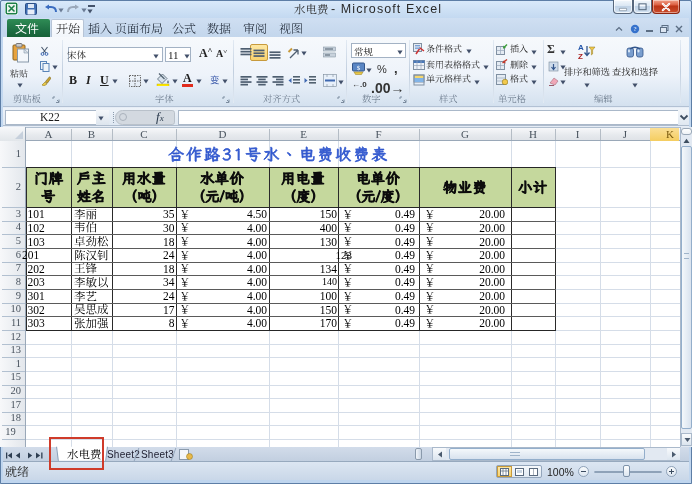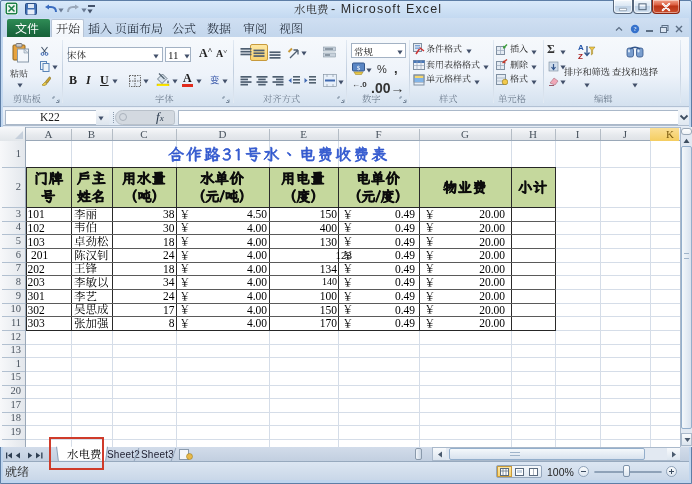--- a/index.html
+++ b/index.html
@@ -482,21 +482,21 @@
 <div class="txt" style="left:0;top:357.8px;width:21px;text-align:right;font-size:10.5px;font-family:'Liberation Serif',serif;color:#49535e">1</div>
 <div class="abs" style="left:2px;top:370.8px;width:23px;height:1px;background:#b2c0d0"></div>
 <div class="txt" style="left:0;top:371.4px;width:21px;text-align:right;font-size:10.5px;font-family:'Liberation Serif',serif;color:#49535e">15</div>
 <div class="abs" style="left:2px;top:384.5px;width:23px;height:1px;background:#b2c0d0"></div>
 <div class="txt" style="left:0;top:385.1px;width:21px;text-align:right;font-size:10.5px;font-family:'Liberation Serif',serif;color:#49535e">20</div>
 <div class="abs" style="left:2px;top:398.1px;width:23px;height:1px;background:#b2c0d0"></div>
 <div class="txt" style="left:0;top:398.7px;width:21px;text-align:right;font-size:10.5px;font-family:'Liberation Serif',serif;color:#49535e">17</div>
 <div class="abs" style="left:2px;top:411.8px;width:23px;height:1px;background:#b2c0d0"></div>
 <div class="txt" style="left:0;top:412.4px;width:21px;text-align:right;font-size:10.5px;font-family:'Liberation Serif',serif;color:#49535e">18</div>
 <div class="abs" style="left:2px;top:425.4px;width:23px;height:1px;background:#b2c0d0"></div>
-<div class="txt" style="left:0;top:426.0px;width:21px;text-align:right;font-size:10.5px;font-family:'Liberation Serif',serif;color:#49535e">19</div>
+<div class="txt" style="left:0;top:426.0px;width:21px;text-align:center;font-size:10.5px;font-family:'Liberation Serif',serif;color:#49535e">19</div>
 <div class="abs" style="left:2px;top:439.1px;width:23px;height:1px;background:#b2c0d0"></div>
 <div class="abs" style="left:71px;top:141px;width:1px;height:306px;background:#d5dde8"></div>
 <div class="abs" style="left:112px;top:141px;width:1px;height:306px;background:#d5dde8"></div>
 <div class="abs" style="left:176px;top:141px;width:1px;height:306px;background:#d5dde8"></div>
 <div class="abs" style="left:269px;top:141px;width:1px;height:306px;background:#d5dde8"></div>
 <div class="abs" style="left:338px;top:141px;width:1px;height:306px;background:#d5dde8"></div>
 <div class="abs" style="left:419px;top:141px;width:1px;height:306px;background:#d5dde8"></div>
 <div class="abs" style="left:511px;top:141px;width:1px;height:306px;background:#d5dde8"></div>
 <div class="abs" style="left:555px;top:141px;width:1px;height:306px;background:#d5dde8"></div>
 <div class="abs" style="left:600px;top:141px;width:1px;height:306px;background:#d5dde8"></div>
@@ -584,21 +584,21 @@
 <svg class="abs" style="left:442.9px;top:178.2px;overflow:visible" width="46" height="21" viewBox="0 -14.3 46 21">
     <path d="M3.5 -3.1 3.5 -1.3Q3.5 -0.7 3.5 -0.2Q3.4 0.2 3.4 0.5Q3.4 0.6 3.4 0.6Q3.4 0.7 3.4 0.7Q3.4 0.9 3.6 1.1Q3.8 1.3 4 1.3Q4.3 1.3 4.3 0.9L4.4 -3.5Q4.5 -3.6 4.9 -3.8Q5.2 -4 5.6 -4.2Q6 -4.4 6.2 -4.6Q6.5 -4.8 6.5 -4.9Q6.5 -5 6.4 -5Q6.3 -5 6 -4.9Q5.6 -4.7 5.2 -4.6Q4.8 -4.4 4.4 -4.2L4.4 -7.1L6 -7.2Q6.3 -7.2 6.3 -7.4Q6.3 -7.5 6.2 -7.6Q6.1 -7.8 5.9 -7.9Q5.8 -8 5.6 -8Q5.6 -8 5.6 -8Q5.5 -8 5.5 -8Q5.4 -8 5.3 -7.9Q5.1 -7.9 5 -7.9L4.4 -7.9L4.5 -10.7Q4.5 -10.9 4.4 -11Q4.3 -11.1 4 -11.2Q3.8 -11.2 3.7 -11.3Q3.6 -11.3 3.5 -11.3Q3.4 -11.3 3.4 -11.2Q3.4 -11.1 3.4 -11Q3.6 -10.8 3.6 -10.3L3.5 -7.8L2.7 -7.8Q2.9 -8.4 3.1 -9.1V-9.1Q3.1 -9.3 2.9 -9.4Q2.7 -9.6 2.5 -9.7Q2.3 -9.8 2.2 -9.8Q2.1 -9.8 2.1 -9.6Q2.1 -9.6 2.1 -9.5Q2.1 -9.4 2.1 -9.4Q2.1 -9.3 2.1 -9.3Q2.1 -9.1 2 -8.5Q1.9 -7.9 1.6 -7Q1.4 -6.1 1 -5.2Q0.9 -5.1 0.9 -5Q0.9 -4.8 0.9 -4.8Q0.9 -4.6 1 -4.6Q1.1 -4.6 1.6 -5.3Q2 -5.9 2.4 -7L3.5 -7L3.5 -3.9Q2.6 -3.5 2.1 -3.4Q1.6 -3.2 1.3 -3.1Q1 -3.1 0.7 -3.1H0.6Q0.5 -3.1 0.5 -3Q0.5 -3 0.5 -2.9Q0.5 -2.9 0.5 -2.8Q0.7 -2.4 1.1 -2.3Q1.3 -2.2 1.4 -2.2Q1.5 -2.2 1.6 -2.3Q1.7 -2.3 1.8 -2.3Q2.6 -2.6 3.5 -3.1ZM11.4 -7.6 12.1 -7.7Q12.1 -6.7 12 -5.6Q12 -4.6 11.9 -3.6Q11.8 -2.5 11.7 -1.6Q11.5 -0.7 11.4 -0.1Q11.3 0 11.3 0Q11.3 0 11.2 0Q11.2 0 11.2 0Q10.8 -0.2 10.3 -0.4Q9.8 -0.6 9.5 -0.8Q9.2 -0.9 9 -0.9Q8.9 -0.9 8.9 -0.8Q8.9 -0.7 9.2 -0.5Q9.6 -0 10.1 0.3Q10.5 0.7 10.9 0.9Q11.3 1.1 11.4 1.1Q11.6 1.1 11.7 1Q11.8 0.9 12 0.8Q12.2 0.6 12.3 0.2Q12.3 -0.2 12.4 -0.7Q12.6 -1.6 12.7 -2.7Q12.8 -3.9 12.9 -5.2Q13 -6.5 13 -7.7Q13 -7.8 13 -7.9Q13 -8 13 -8.1Q13 -8.2 12.8 -8.3Q12.7 -8.5 12.5 -8.5H12.3L8 -8.2Q8.3 -8.7 8.5 -9.3Q8.8 -9.9 8.9 -10.4Q9 -10.5 9 -10.5Q9 -10.6 9 -10.6Q9 -10.8 8.8 -10.9Q8.6 -11.1 8.4 -11.2Q8.2 -11.3 8.1 -11.3Q7.9 -11.3 7.9 -11.1Q7.9 -11.1 7.9 -11.1Q7.9 -11 7.9 -11Q7.9 -11 7.9 -10.9Q7.9 -10.9 7.9 -10.9Q7.9 -10.7 7.8 -10.1Q7.6 -9.5 7.3 -8.7Q6.9 -7.9 6.5 -7.1Q6 -6.2 5.5 -5.4Q5.3 -5.2 5.3 -5Q5.3 -5 5.3 -5Q5.5 -5 5.9 -5.3Q6.3 -5.7 6.7 -6.2Q7.2 -6.8 7.5 -7.4L8.6 -7.5Q8.1 -6 7.5 -4.8Q6.8 -3.5 5.8 -2.5Q5.6 -2.2 5.6 -2Q5.6 -2 5.7 -2Q5.8 -2 6 -2.1L6.3 -2.3Q6.7 -2.6 7.2 -3.2Q7.8 -3.7 8.4 -4.8Q9 -5.9 9.5 -7.5L10.4 -7.6Q10 -5.2 9 -3.3Q8 -1.5 6.6 -0.1Q6.4 0.2 6.4 0.4Q6.4 0.4 6.5 0.4Q6.6 0.4 6.7 0.3Q6.9 0.2 6.9 0.2Q8.6 -1 9.7 -2.9Q10.8 -4.8 11.4 -7.6Z M18.1 -3.6Q18.3 -3.3 18.4 -3.3Q18.6 -3.3 18.8 -3.5Q19.1 -3.7 19.1 -3.8Q19.1 -4 18.9 -4.5Q18.8 -5 18.5 -5.5Q18.3 -6 18 -6.5Q17.7 -7 17.5 -7.4Q17.3 -7.7 17.2 -7.7Q17 -7.7 16.8 -7.5Q16.6 -7.4 16.6 -7.3Q16.6 -7.2 16.9 -6.7Q17.7 -5.1 18.1 -3.6ZM19.9 -0.6H19.8L16.4 -0.5Q16 -0.5 15.6 -0.6H15.5Q15.4 -0.6 15.4 -0.5Q15.4 -0.5 15.5 -0.2Q15.7 0.4 16.3 0.4L16.8 0.4L27.9 0.1Q28.3 0.1 28.3 -0.1Q28.3 -0.4 27.7 -0.8Q27.5 -0.9 27.4 -0.9Q27.4 -0.9 27.2 -0.8Q27 -0.8 26.6 -0.8L23.6 -0.7H23.6L23.7 -10.2V-10.3Q23.7 -10.5 23.6 -10.6Q23.5 -10.8 23.2 -10.8Q22.9 -10.9 22.7 -10.9Q22.5 -10.9 22.5 -10.8Q22.5 -10.7 22.6 -10.5Q22.7 -10.4 22.8 -10.2L22.6 -0.7L20.8 -0.6L20.8 -10.2V-10.3Q20.8 -10.5 20.7 -10.6Q20.6 -10.7 20.3 -10.8Q19.9 -10.9 19.8 -10.9Q19.6 -10.9 19.6 -10.8Q19.6 -10.7 19.7 -10.5Q19.8 -10.4 19.8 -10.2ZM24.9 -3.7Q25.3 -4.1 25.6 -4.7Q26 -5.2 26.3 -5.7Q26.6 -6.2 26.8 -6.7Q27 -7.1 27 -7.2Q27 -7.4 26.8 -7.6Q26.7 -7.8 26.4 -7.9Q26.2 -8.1 26.1 -8.1Q25.9 -8.1 25.9 -7.9V-7.8Q25.9 -7 25.3 -5.7Q24.8 -4.3 24.5 -4Q24.3 -3.6 24.3 -3.5Q24.3 -3.4 24.4 -3.4Q24.5 -3.4 24.9 -3.7Z M40.8 1.4Q41.1 1.4 41.3 1Q41.3 0.8 41.3 0.7Q41.3 0.6 41 0.4Q39.9 -0.3 38.8 -0.8Q37.6 -1.3 37.5 -1.3Q37.4 -1.3 37.3 -1.1Q37.2 -0.9 37.2 -0.8Q37.2 -0.6 37.5 -0.4Q39.7 0.6 40.2 1Q40.7 1.4 40.8 1.4ZM31.4 1.5Q31.4 1.5 32.1 1.4Q32.8 1.3 33.3 1.1Q33.9 1 34.5 0.7Q35.1 0.4 35.7 0.1Q36.2 -0.3 36.6 -0.9Q36.9 -1.4 37 -1.8Q37.1 -2.2 37.1 -2.4Q37.2 -2.6 37.2 -3.1Q37.2 -3.6 36.3 -3.6Q36 -3.6 36 -3.4Q36 -3.3 36.1 -3.2Q36.2 -3.1 36.2 -2.6Q36.2 -2.4 36.2 -2.2Q36.2 -1.9 35.8 -1.3Q35.1 0.1 31.5 0.9Q31.2 1 31.2 1.3Q31.2 1.5 31.4 1.5ZM31.3 -3.8 31.5 -3.8Q31.9 -3.8 32.7 -4.3Q32.9 -4.4 33 -4.5Q33 -4.5 33.1 -4.4Q33.2 -4.2 33.2 -3.8L33.4 -1.7Q33.4 -1.5 33.3 -1.2Q33.3 -1 33.5 -0.8Q33.7 -0.6 34 -0.6Q34.3 -0.6 34.3 -1L34.1 -3.9L39.2 -4.1Q38.9 -1.8 38.9 -1.6Q38.8 -1.4 38.8 -1.3Q38.8 -1.2 39 -1.1Q39.2 -0.8 39.6 -0.8Q39.7 -0.8 39.8 -1.1Q39.8 -1.1 39.8 -1.3Q40.1 -4.1 40.1 -4.2Q40.2 -4.3 40.2 -4.4Q40.2 -4.5 40 -4.7Q39.8 -4.8 39.4 -4.8L34.1 -4.5Q33.6 -4.7 33.3 -4.7Q34.4 -5.5 34.8 -6.2L37.7 -6.4Q37.7 -6.1 37.6 -5.8Q37.6 -5.6 37.6 -5.4Q37.6 -5.3 37.8 -5.1Q38 -4.9 38.2 -4.9Q38.5 -4.9 38.5 -5.2V-6.4L41.2 -6.6Q41.2 -6.2 41.1 -5.8Q41 -5.4 40.9 -5.4Q40.8 -5.4 40.2 -5.7Q39.5 -6 39.4 -6Q39.3 -6 39.3 -6Q39.3 -5.9 39.8 -5.4Q40.3 -4.8 40.7 -4.7Q41 -4.5 41.1 -4.5Q41.2 -4.5 41.4 -4.6Q41.7 -4.8 41.8 -5.3Q41.9 -5.7 42 -6.1Q42.1 -6.5 42.1 -6.5Q42.1 -6.6 42.1 -6.8Q42.1 -6.9 42 -7.1Q41.8 -7.3 41.4 -7.3L38.5 -7.1V-7.9Q41.2 -8 41.3 -8.1Q41.5 -8.1 41.5 -8.2Q41.5 -8.3 41.2 -8.7Q41.4 -9.5 41.4 -9.6Q41.4 -9.7 41.4 -9.8Q41.4 -9.9 41.3 -10.1Q41.2 -10.3 40.7 -10.3L38.4 -10.2V-11.2Q38.4 -11.4 38.4 -11.5Q38.3 -11.6 38 -11.7Q37.7 -11.8 37.6 -11.8Q37.4 -11.8 37.4 -11.7Q37.4 -11.7 37.5 -11.6Q37.7 -11.3 37.7 -10.9V-10.1L35.7 -10Q35.7 -10.8 35.7 -11.1Q35.7 -11.4 35.1 -11.6Q34.9 -11.6 34.7 -11.6Q34.6 -11.6 34.6 -11.5Q34.6 -11.5 34.8 -11.2Q34.9 -11 34.9 -10.4Q34.9 -10.1 34.9 -10L32.2 -9.8Q32 -9.8 31.8 -9.9Q31.7 -9.9 31.6 -9.9Q31.5 -9.9 31.5 -9.9Q31.5 -9.8 31.6 -9.6Q31.7 -9.5 31.8 -9.3Q32 -9.2 32.2 -9.2H32.5L34.8 -9.3Q34.8 -8.8 34.7 -8.4L32.8 -8.3Q32.2 -8.7 32 -8.7Q31.9 -8.7 31.9 -8.6L32 -8.2Q32 -7.9 31.9 -7.6Q31.6 -6.6 31.6 -6.5Q31.6 -6.4 31.7 -6.2Q31.9 -6.1 32 -6.1Q32.1 -6.1 32.2 -6.1Q32.4 -6.1 34 -6.2Q32.9 -4.9 31.5 -4.2Q31.2 -3.9 31.2 -3.8Q31.2 -3.8 31.3 -3.8ZM32.4 -6.8 32.7 -7.7 34.6 -7.7Q34.5 -7.3 34.3 -6.9ZM35.2 -7Q35.3 -7.2 35.4 -7.8L37.7 -7.9V-7.1ZM35.5 -8.4Q35.6 -8.8 35.6 -9.3L37.7 -9.5L37.7 -8.6ZM38.4 -8.6V-9.5L40.5 -9.6L40.4 -8.7Z" fill="#0c0c0c" stroke="#0c0c0c" stroke-width="1.15"></path>
   </svg>
 <svg class="abs" style="left:518.3px;top:178.2px;overflow:visible" width="31" height="21" viewBox="0 -14.3 31 21">
     <path d="M13.7 -2.9Q13.7 -2.9 13.5 -3.3Q13.4 -3.7 13 -4.2Q12.7 -4.8 12.3 -5.5Q11.9 -6.1 11.4 -6.8Q11 -7.4 10.6 -8Q10.5 -8.1 10.3 -8.1Q10.1 -8.1 9.9 -7.9Q9.7 -7.8 9.7 -7.6Q9.7 -7.5 9.8 -7.4Q10.6 -6.2 11.3 -5Q12 -3.8 12.7 -2.5Q12.8 -2.4 12.8 -2.3Q12.9 -2.3 13 -2.3Q13.1 -2.3 13.3 -2.4Q13.4 -2.4 13.6 -2.6Q13.7 -2.7 13.7 -2.9ZM0.9 -1.8Q1.1 -1.8 1.5 -2.1Q1.9 -2.5 2.4 -3.2Q3 -3.9 3.6 -4.9Q4.2 -5.9 4.8 -7.3Q4.8 -7.3 4.8 -7.4Q4.8 -7.5 4.7 -7.6Q4.6 -7.7 4.3 -7.9Q3.9 -8.1 3.7 -8.1Q3.6 -8.1 3.6 -8Q3.6 -8 3.6 -7.9Q3.6 -7.8 3.6 -7.7Q3.6 -7.6 3.6 -7.5Q3.6 -7.4 3.6 -7.3Q3.2 -5.9 2.5 -4.7Q1.8 -3.5 1 -2.3Q0.9 -2 0.9 -1.9Q0.9 -1.8 0.9 -1.8ZM6.9 -10.6 6.9 -0.2Q6.3 -0.3 5.8 -0.6Q5.2 -0.8 4.6 -1Q4.4 -1.1 4.2 -1.1Q4 -1.1 4 -1Q4 -0.9 4.3 -0.6Q4.6 -0.4 5 -0.1Q5.4 0.2 5.9 0.5Q6.3 0.7 6.7 0.9Q7.1 1.1 7.2 1.1Q7.3 1.1 7.4 1Q7.6 0.9 7.8 0.8Q7.9 0.6 7.9 0.2Q7.9 0.1 7.9 -0.1Q7.9 -0.2 7.9 -0.4L7.9 -10.9Q7.9 -11.1 7.7 -11.2Q7.4 -11.3 7.2 -11.4Q6.9 -11.4 6.8 -11.4Q6.7 -11.4 6.7 -11.3Q6.7 -11.3 6.7 -11.2Q6.9 -11 6.9 -10.6Z M18.3 -6.1 18.2 -1.1Q17.7 -0.9 17.5 -0.9Q17.2 -0.8 17.2 -0.8Q17.2 -0.7 17.4 -0.5Q17.6 -0.3 17.8 -0.1Q18.1 0 18.3 0Q18.4 -0 18.8 -0.2Q19.1 -0.4 19.9 -1.3Q20.7 -2.1 21 -2.4Q21.2 -2.7 21.2 -2.8Q21.2 -2.8 21.1 -2.8Q20.9 -2.8 20.1 -2.3Q19.3 -1.7 19 -1.5L19.2 -6.1L19.3 -6.2Q19.4 -6.3 19.4 -6.5Q19.4 -6.6 19.2 -6.8Q19 -6.9 18.8 -6.9L16.4 -6.7Q16.4 -6.7 16.3 -6.7H16.1Q16 -6.7 15.6 -6.7Q15.5 -6.7 15.5 -6.6Q15.5 -6.4 15.8 -6.2Q16 -5.9 16.4 -5.9H16.6Q16.6 -5.9 16.7 -5.9ZM21.4 -6H21.6Q21.7 -6 21.7 -6L23.9 -6.1L23.9 -0.3Q23.9 0.1 23.9 0.4Q23.8 0.6 23.8 0.8Q23.8 1 24 1.1Q24.2 1.3 24.3 1.3Q24.5 1.4 24.6 1.4Q24.8 1.4 24.8 1V-6.2L28.2 -6.4Q28.6 -6.4 28.6 -6.6Q28.6 -6.8 28.1 -7.2Q27.9 -7.3 27.8 -7.3Q27.8 -7.3 27.6 -7.2Q27.5 -7.2 27 -7.2L24.8 -7V-11.1Q24.8 -11.2 24.7 -11.3Q24.7 -11.4 24.4 -11.5Q24.1 -11.6 23.9 -11.6Q23.7 -11.6 23.7 -11.5Q23.7 -11.4 23.7 -11.3Q23.9 -11.1 23.9 -10.7V-7L21.3 -6.8H21.2Q20.8 -6.8 20.7 -6.9Q20.5 -7 20.5 -7Q20.4 -7 20.4 -6.9Q20.5 -6.4 20.8 -6.2Q21.1 -6 21.4 -6ZM19.2 -8.5Q19.4 -8.1 19.6 -8.1Q19.8 -8.1 20 -8.3Q20.2 -8.5 20.2 -8.6Q20.2 -8.7 20 -9Q19.8 -9.2 19.5 -9.6Q19.1 -9.9 18.8 -10.2Q18.4 -10.5 18.1 -10.7Q17.9 -10.9 17.7 -10.9Q17.6 -10.9 17.5 -10.7Q17.3 -10.6 17.3 -10.5Q17.3 -10.4 17.5 -10.2Q18.4 -9.5 19.2 -8.5Z" fill="#0c0c0c" stroke="#0c0c0c" stroke-width="1.15"></path>
   </svg>
 <div class="txt" style="left:27.5px;top:208.2px;font-size:11.5px;font-family:'Liberation Serif',serif;color:#000">101</div>
 <svg class="abs" style="left:74px;top:206.7px;overflow:visible" width="25" height="17" viewBox="0 -11.5 25 17">
     <path d="M2.5 -4.4 2.6 -4.1H7.6C7.2 -3.8 6.7 -3.4 6.2 -3.2L5.4 -3.3V-2.3H0.5L0.6 -2H5.4V-0.3C5.4 -0.1 5.3 -0 5.1 -0C4.9 -0 3.6 -0.1 3.6 -0.1V0.1C4.2 0.1 4.5 0.2 4.6 0.3C4.8 0.5 4.9 0.7 4.9 0.9C6 0.8 6.1 0.4 6.1 -0.2V-2H10.7C10.9 -2 11 -2 11 -2.2C10.6 -2.5 10 -3 10 -3L9.4 -2.3H6.1V-2.9C6.3 -2.9 6.4 -3 6.5 -3.1C7.2 -3.3 8.2 -3.7 8.7 -4C8.9 -4 9.1 -4 9.2 -4.1L8.4 -4.9L7.9 -4.4ZM5.3 -9.6V-7.9H0.7L0.8 -7.6H4.6C3.6 -6.3 2 -5.1 0.4 -4.3L0.5 -4.1C2.4 -4.8 4.2 -5.9 5.3 -7.2V-4.8H5.5C5.8 -4.8 6.1 -5 6.1 -5V-7.6H6.2C7.2 -6.2 8.9 -4.9 10.5 -4.2C10.6 -4.6 10.8 -4.8 11.1 -4.9L11.2 -5C9.6 -5.5 7.6 -6.5 6.5 -7.6H10.6C10.7 -7.6 10.8 -7.6 10.9 -7.8C10.5 -8.1 9.8 -8.6 9.8 -8.6L9.3 -7.9H6.1V-9.2C6.4 -9.3 6.5 -9.4 6.5 -9.5Z M19.2 -5.2 19 -5.1C19.4 -4.4 19.9 -3.2 20 -2.4C20.6 -1.7 21.2 -3.3 19.2 -5.2ZM14.1 -5.2 13.9 -5.1C14.3 -4.4 14.8 -3.2 14.9 -2.4C15.5 -1.7 16.1 -3.3 14.1 -5.2ZM21.5 -9.5 20.9 -8.7H12.1L12.2 -8.4H22.2C22.4 -8.4 22.5 -8.4 22.5 -8.6C22.1 -8.9 21.5 -9.5 21.5 -9.5ZM18.6 0.6V-6.6H21.1V-0.3C21.1 -0.1 21 -0 20.8 -0C20.7 -0 19.8 -0.1 19.8 -0.1V0.1C20.2 0.1 20.4 0.2 20.6 0.3C20.7 0.4 20.7 0.6 20.7 0.8C21.7 0.7 21.8 0.4 21.8 -0.2V-6.5C22 -6.5 22.2 -6.6 22.3 -6.7L21.3 -7.4L21 -6.9H18.6L17.8 -7.3V0.9H18C18.3 0.9 18.6 0.7 18.6 0.6ZM13.5 0.6V-6.6H16V-0.2C16 -0.1 16 -0 15.8 -0C15.6 -0 14.8 -0.1 14.8 -0.1V0.1C15.2 0.1 15.4 0.2 15.5 0.3C15.6 0.4 15.7 0.6 15.7 0.9C16.6 0.7 16.7 0.4 16.7 -0.2V-6.5C17 -6.5 17.2 -6.6 17.2 -6.7L16.3 -7.4L15.9 -6.9H13.6L12.8 -7.3V0.9H12.9C13.3 0.9 13.5 0.7 13.5 0.6Z" fill="#000"></path>
   </svg>
-<div class="txt" style="left:112px;top:208.2px;width:62.5px;text-align:right;font-size:11.5px;font-family:'Liberation Serif',serif;color:#000">38</div>
+<div class="txt" style="left:112px;top:208.2px;width:62.5px;text-align:right;font-size:11.5px;font-family:'Liberation Serif',serif;color:#000">35</div>
 <svg class="abs" style="left:179px;top:206.7px;overflow:visible" width="13" height="17" viewBox="0 -11.5 13 17">
     <path d="M7 -8.2 8.2 -8.2 6 -4 3.8 -8.2 5 -8.2V-8.6H2V-8.2L2.8 -8.2L5.1 -3.9H3V-3.5H5.3V-2.8V-2.4H3V-2H5.3L5.3 -0.4L3.8 -0.3V0H7.7V-0.3L6.3 -0.4L6.2 -2H8.5V-2.4H6.2V-2.8V-3.5H8.5V-3.9H6.4L8.6 -8.2L9.5 -8.2V-8.6H7Z" fill="#000"></path>
   </svg>
 <div class="txt" style="left:176px;top:208.2px;width:91px;text-align:right;font-size:11.5px;font-family:'Liberation Serif',serif;color:#000">4.50</div>
 <div class="txt" style="left:269px;top:208.2px;width:68px;text-align:right;font-size:11.5px;font-family:'Liberation Serif',serif;color:#000">150</div>
 <svg class="abs" style="left:342px;top:206.7px;overflow:visible" width="13" height="17" viewBox="0 -11.5 13 17">
     <path d="M7 -8.2 8.2 -8.2 6 -4 3.8 -8.2 5 -8.2V-8.6H2V-8.2L2.8 -8.2L5.1 -3.9H3V-3.5H5.3V-2.8V-2.4H3V-2H5.3L5.3 -0.4L3.8 -0.3V0H7.7V-0.3L6.3 -0.4L6.2 -2H8.5V-2.4H6.2V-2.8V-3.5H8.5V-3.9H6.4L8.6 -8.2L9.5 -8.2V-8.6H7Z" fill="#000"></path>
   </svg>
 <div class="txt" style="left:338px;top:208.2px;width:77px;text-align:right;font-size:11.5px;font-family:'Liberation Serif',serif;color:#000">0.49</div>
 <svg class="abs" style="left:424px;top:206.7px;overflow:visible" width="13" height="17" viewBox="0 -11.5 13 17">
@@ -634,21 +634,21 @@
 <div class="txt" style="left:176px;top:235.5px;width:91px;text-align:right;font-size:11.5px;font-family:'Liberation Serif',serif;color:#000">4.00</div>
 <div class="txt" style="left:269px;top:235.5px;width:68px;text-align:right;font-size:11.5px;font-family:'Liberation Serif',serif;color:#000">130</div>
 <svg class="abs" style="left:342px;top:234.0px;overflow:visible" width="13" height="17" viewBox="0 -11.5 13 17">
     <path d="M7 -8.2 8.2 -8.2 6 -4 3.8 -8.2 5 -8.2V-8.6H2V-8.2L2.8 -8.2L5.1 -3.9H3V-3.5H5.3V-2.8V-2.4H3V-2H5.3L5.3 -0.4L3.8 -0.3V0H7.7V-0.3L6.3 -0.4L6.2 -2H8.5V-2.4H6.2V-2.8V-3.5H8.5V-3.9H6.4L8.6 -8.2L9.5 -8.2V-8.6H7Z" fill="#000"></path>
   </svg>
 <div class="txt" style="left:338px;top:235.5px;width:77px;text-align:right;font-size:11.5px;font-family:'Liberation Serif',serif;color:#000">0.49</div>
 <svg class="abs" style="left:424px;top:234.0px;overflow:visible" width="13" height="17" viewBox="0 -11.5 13 17">
     <path d="M7 -8.2 8.2 -8.2 6 -4 3.8 -8.2 5 -8.2V-8.6H2V-8.2L2.8 -8.2L5.1 -3.9H3V-3.5H5.3V-2.8V-2.4H3V-2H5.3L5.3 -0.4L3.8 -0.3V0H7.7V-0.3L6.3 -0.4L6.2 -2H8.5V-2.4H6.2V-2.8V-3.5H8.5V-3.9H6.4L8.6 -8.2L9.5 -8.2V-8.6H7Z" fill="#000"></path>
   </svg>
 <div class="txt" style="left:419px;top:235.5px;width:86px;text-align:right;font-size:11.5px;font-family:'Liberation Serif',serif;color:#000">20.00</div>
-<div class="txt" style="left:31px;top:249.1px;font-size:11.5px;font-family:'Liberation Serif',serif;color:#000">201</div>
+<div class="txt" style="left:22px;top:249.1px;font-size:11.5px;font-family:'Liberation Serif',serif;color:#000">201</div>
 <svg class="abs" style="left:74px;top:247.64999999999998px;overflow:visible" width="36" height="17" viewBox="0 -11.5 36 17">
     <path d="M8.8 -3.3 8.7 -3.2C9.3 -2.5 10.1 -1.2 10.2 -0.3C11.1 0.4 11.8 -1.6 8.8 -3.3ZM6.6 -3.1 5.5 -3.5C5 -2.1 4.3 -0.8 3.6 0L3.7 0.2C4.6 -0.5 5.5 -1.6 6.2 -2.9C6.4 -2.9 6.6 -3 6.6 -3.1ZM7.8 -9.3 6.7 -9.7C6.5 -9.2 6.3 -8.6 6 -7.8H4.1L4.2 -7.5H5.9C5.5 -6.5 5.1 -5.5 4.8 -4.8C4.6 -4.7 4.4 -4.6 4.3 -4.6L5.1 -3.9L5.4 -4.2H7.3V-0.3C7.3 -0.1 7.3 -0 7.1 -0C6.8 -0 5.7 -0.1 5.7 -0.1V0.1C6.2 0.1 6.5 0.2 6.6 0.3C6.8 0.5 6.9 0.7 6.9 0.9C7.9 0.8 8.1 0.4 8.1 -0.2V-4.2H10.3C10.5 -4.2 10.6 -4.3 10.6 -4.4C10.3 -4.7 9.7 -5.2 9.7 -5.2L9.2 -4.6H8.1V-6.2C8.3 -6.2 8.4 -6.3 8.5 -6.5L7.3 -6.6V-4.6H5.5C5.8 -5.4 6.3 -6.5 6.7 -7.5H10.8C11 -7.5 11.1 -7.5 11.1 -7.7C10.8 -8 10.2 -8.5 10.2 -8.5L9.6 -7.8H6.8C7 -8.3 7.2 -8.8 7.3 -9.2C7.6 -9.1 7.7 -9.2 7.8 -9.3ZM1.1 -9.3V0.9H1.2C1.5 0.9 1.8 0.7 1.8 0.6V-8.6H3.3C3.1 -7.7 2.7 -6.4 2.4 -5.7C3.2 -4.8 3.4 -4 3.4 -3.2C3.4 -2.7 3.3 -2.5 3.2 -2.4C3.1 -2.3 3 -2.3 2.9 -2.3C2.7 -2.3 2.3 -2.3 2.1 -2.3V-2.1C2.4 -2.1 2.6 -2 2.7 -1.9C2.7 -1.9 2.8 -1.6 2.8 -1.4C3.9 -1.4 4.2 -1.9 4.2 -3C4.2 -3.9 3.8 -4.8 2.7 -5.7C3.2 -6.4 3.8 -7.7 4.2 -8.4C4.4 -8.4 4.6 -8.5 4.7 -8.5L3.8 -9.4L3.3 -9H1.9Z M12.7 -2.3C12.6 -2.3 12.2 -2.3 12.2 -2.3V-2.1C12.5 -2.1 12.6 -2 12.8 -1.9C13 -1.8 13.1 -0.9 12.9 0.3C13 0.7 13.1 0.9 13.3 0.9C13.7 0.9 13.9 0.6 14 0.1C14 -0.9 13.7 -1.4 13.7 -1.9C13.7 -2.2 13.8 -2.5 13.8 -2.9C14 -3.4 15.1 -6.1 15.6 -7.5L15.4 -7.6C13.2 -3 13.2 -3 13 -2.6C12.9 -2.3 12.9 -2.3 12.7 -2.3ZM12.1 -6.9 12 -6.8C12.5 -6.5 13.1 -5.9 13.3 -5.4C14.2 -4.9 14.6 -6.6 12.1 -6.9ZM13 -9.5 12.9 -9.4C13.4 -9 14 -8.4 14.3 -7.8C15.1 -7.4 15.6 -9.1 13 -9.5ZM18.4 -2.4C17.5 -1.1 16.2 -0 14.6 0.7L14.7 0.9C16.5 0.2 17.8 -0.7 18.8 -1.8C19.6 -0.7 20.6 0.2 21.9 0.8C22.1 0.5 22.4 0.3 22.7 0.3L22.8 0.2C21.4 -0.4 20.2 -1.3 19.3 -2.4C20.6 -4 21.3 -5.9 21.7 -8C22 -8 22.1 -8 22.2 -8.1L21.4 -8.9L20.9 -8.5H15.4L15.5 -8.1H16.5C16.8 -5.8 17.5 -3.9 18.4 -2.4ZM18.9 -2.9C17.8 -4.4 17.1 -6.1 16.7 -8.1H20.9C20.6 -6.2 19.9 -4.5 18.9 -2.9Z M33.6 -9.5 32.4 -9.6V-0.2C32.4 -0.1 32.4 0 32.1 0C31.9 0 30.6 -0.1 30.6 -0.1V0.1C31.2 0.2 31.5 0.3 31.7 0.4C31.8 0.5 31.9 0.7 31.9 1C33.1 0.8 33.2 0.4 33.2 -0.2V-9.2C33.5 -9.2 33.6 -9.3 33.6 -9.5ZM30.9 -8 29.8 -8.2V-1.5H29.9C30.2 -1.5 30.5 -1.6 30.5 -1.7V-7.7C30.8 -7.8 30.9 -7.9 30.9 -8ZM26 -9.1C26.2 -9.1 26.3 -9.2 26.4 -9.3L25.1 -9.6C24.8 -8.3 24 -6 23.3 -4.8L23.4 -4.7C23.7 -5.1 24.1 -5.5 24.4 -6C24.7 -6.5 25 -7 25.3 -7.6H28.4C28.6 -7.6 28.7 -7.6 28.7 -7.8C28.4 -8.1 27.8 -8.5 27.8 -8.5L27.3 -7.9H25.4C25.6 -8.3 25.8 -8.7 26 -9.1ZM27.4 -6.6 26.9 -6H24.4L24.4 -5.6H25.6V-3.7H23.5L23.6 -3.3H25.6V-0.6C25.6 -0.4 25.6 -0.3 25.2 -0.1L25.7 0.8C25.8 0.7 25.9 0.6 25.9 0.5C27.1 -0.4 28.1 -1.3 28.6 -1.8L28.5 -1.9L26.4 -0.6V-3.3H28.6C28.8 -3.3 28.9 -3.4 28.9 -3.5C28.6 -3.9 28 -4.3 28 -4.3L27.5 -3.7H26.4V-5.6H28C28.2 -5.6 28.3 -5.7 28.3 -5.8C27.9 -6.2 27.4 -6.6 27.4 -6.6Z" fill="#000"></path>
   </svg>
 <div class="txt" style="left:112px;top:249.1px;width:62.5px;text-align:right;font-size:11.5px;font-family:'Liberation Serif',serif;color:#000">24</div>
 <svg class="abs" style="left:179px;top:247.64999999999998px;overflow:visible" width="13" height="17" viewBox="0 -11.5 13 17">
     <path d="M7 -8.2 8.2 -8.2 6 -4 3.8 -8.2 5 -8.2V-8.6H2V-8.2L2.8 -8.2L5.1 -3.9H3V-3.5H5.3V-2.8V-2.4H3V-2H5.3L5.3 -0.4L3.8 -0.3V0H7.7V-0.3L6.3 -0.4L6.2 -2H8.5V-2.4H6.2V-2.8V-3.5H8.5V-3.9H6.4L8.6 -8.2L9.5 -8.2V-8.6H7Z" fill="#000"></path>
   </svg>
 <div class="txt" style="left:176px;top:249.1px;width:91px;text-align:right;font-size:11.5px;font-family:'Liberation Serif',serif;color:#000">4.00</div>
 <div class="txt" style="left:269px;top:249.1px;width:83px;text-align:right;font-size:11px;font-family:'Liberation Serif',serif;color:#000">123</div>
 <svg class="abs" style="left:342px;top:247.64999999999998px;overflow:visible" width="13" height="17" viewBox="0 -11.5 13 17">

